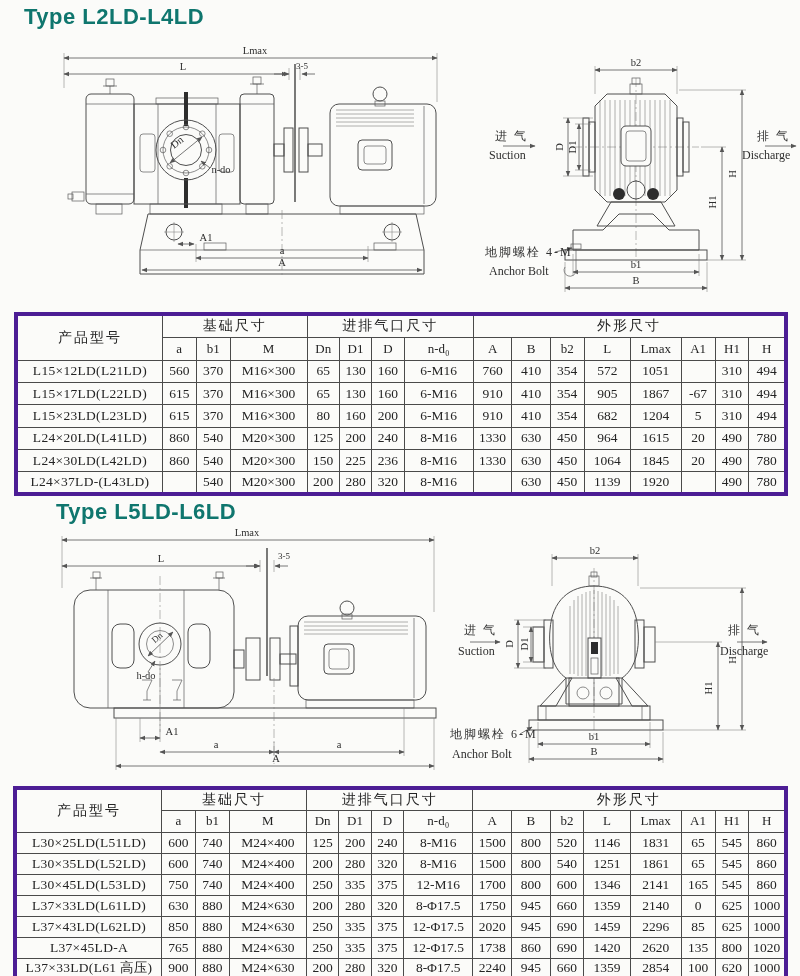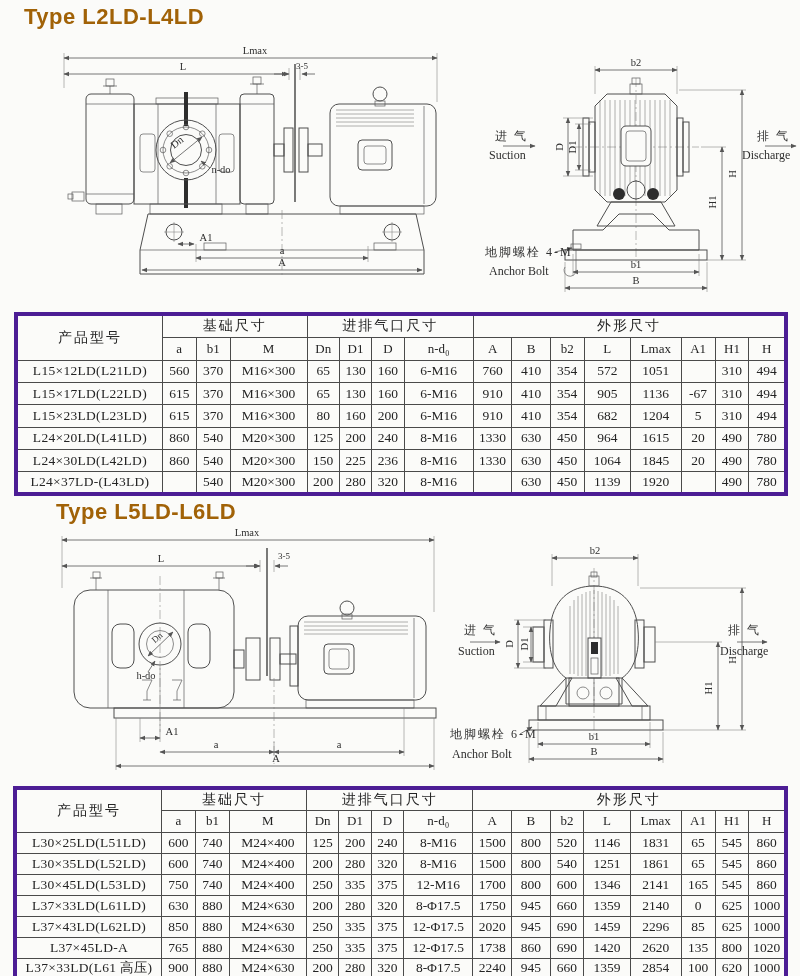--- a/index.html
+++ b/index.html
@@ -7,21 +7,21 @@
   body {
     position:relative;
     background:#fbfbf9;
     font-family:"Liberation Serif","DejaVu Serif",serif;
     color:#222;
     overflow:hidden;
   }
   .abs { position:absolute; }
   .title {
     font-family:"Liberation Sans","DejaVu Sans",sans-serif;
-    font-size:22px; font-weight:700; color:#a16207; letter-spacing:.5px;
+    font-size:22px; font-weight:700; color:#0f766e; letter-spacing:.5px;
   }
   table { border-collapse:collapse; table-layout:fixed; width:100%;
           border:4px solid #4c1d95; background:transparent;padding-left:24px; }
   th,td { border:1px solid #4a4a4a; text-align:center; vertical-align:middle;
           color:#242424; white-space:nowrap; overflow:hidden; padding:0 1px; }
   th.cjk { font-size:14px; font-weight:400; letter-spacing:2px; }
   th.sub { font-size:13px; font-weight:400; }
   td { font-size:13.5px; }
   td.model { font-size:13.5px; letter-spacing:.3px;text-align:center; }
   .t1 thead tr { height:23px; } .t1 tbody tr { height:22.4px; }
@@ -288,21 +288,21 @@
           <td>370</td>
           <td>M16×300</td>
           <td>65</td>
           <td>130</td>
           <td>160</td>
           <td>6-M16</td>
           <td>910</td>
           <td>410</td>
           <td>354</td>
           <td>905</td>
-          <td>1136</td>
+          <td>1867</td>
           <td>-67</td>
           <td>310</td>
           <td>494</td>
         </tr>
         <tr>
           <td class="model">L15×23LD(L23LD)</td>
           <td>615</td>
           <td>370</td>
           <td>M16×300</td>
           <td>80</td>

